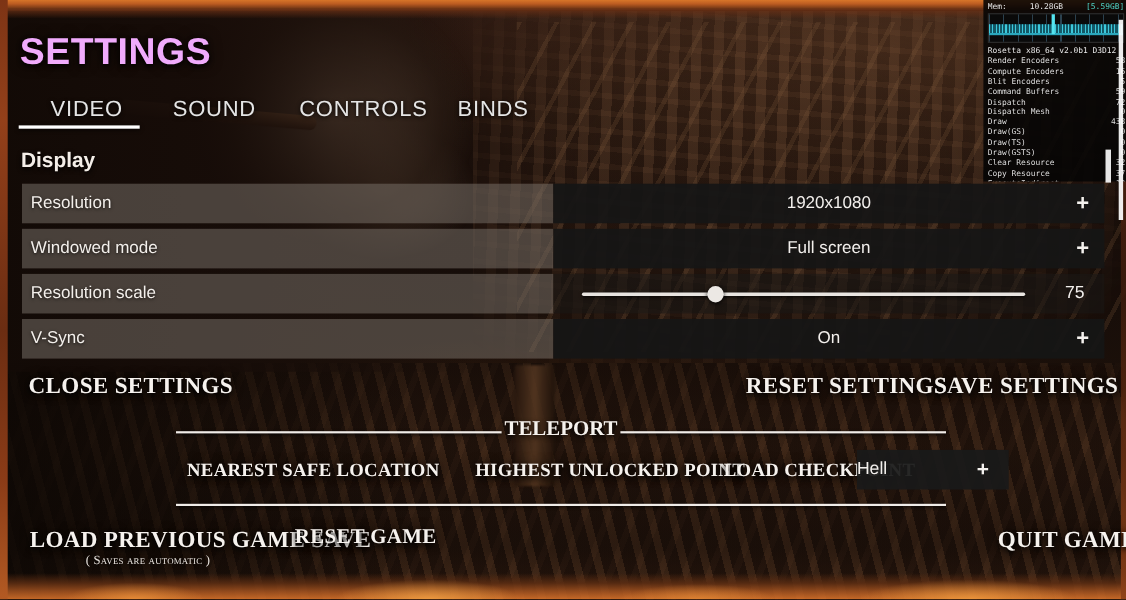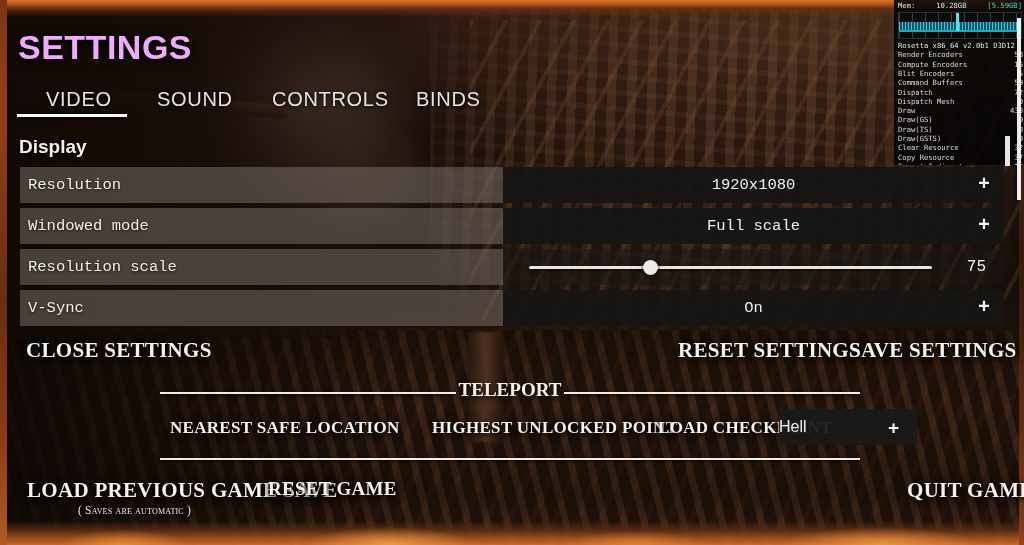--- a/index.html
+++ b/index.html
@@ -166,21 +166,21 @@
     position: absolute; left: 19px; top: 136px;
     font-size: 19px; font-weight: 700; color: #f4eee8;
     text-shadow: 0 2px 5px rgba(0,0,0,.95);
   }
 
   
   .rows { position: absolute; left: 20px; top: 167px; width: 984px; }
   .srow {
     position: relative;
     display: flex; align-items: stretch;
-    height: 36px; margin-bottom: 5px; font-family: Liberation Mono, monospace;
+    height: 36px; margin-bottom: 5px;
   }
   .srow .lbl {
     width: 483px;
     background: rgba(126,118,110,.50);
     display: flex; align-items: center;
     padding-left: 8px;
     font-size: 15.5px; color: #f3efeb;
     text-shadow: 0 1px 3px rgba(0,0,0,.75);
   }
   .srow .val {
@@ -388,21 +388,21 @@
       <div class="lbl">Resolution</div>
       <div class="val">
         <span>1920x1080</span>
         <span class="plus">+</span>
       </div>
     </div>
 
     <div class="srow">
       <div class="lbl">Windowed mode</div>
       <div class="val">
-        <span>Full scale</span>
+        <span>Full screen</span>
         <span class="plus">+</span>
       </div>
     </div>
 
     <div class="srow transparent">
       <div class="lbl">Resolution scale</div>
       <div class="val">
         <div class="slider-wrap">
           <div class="slider-track"></div>
           <div class="slider-knob" id="res-knob" style="left: 30%;"></div>

